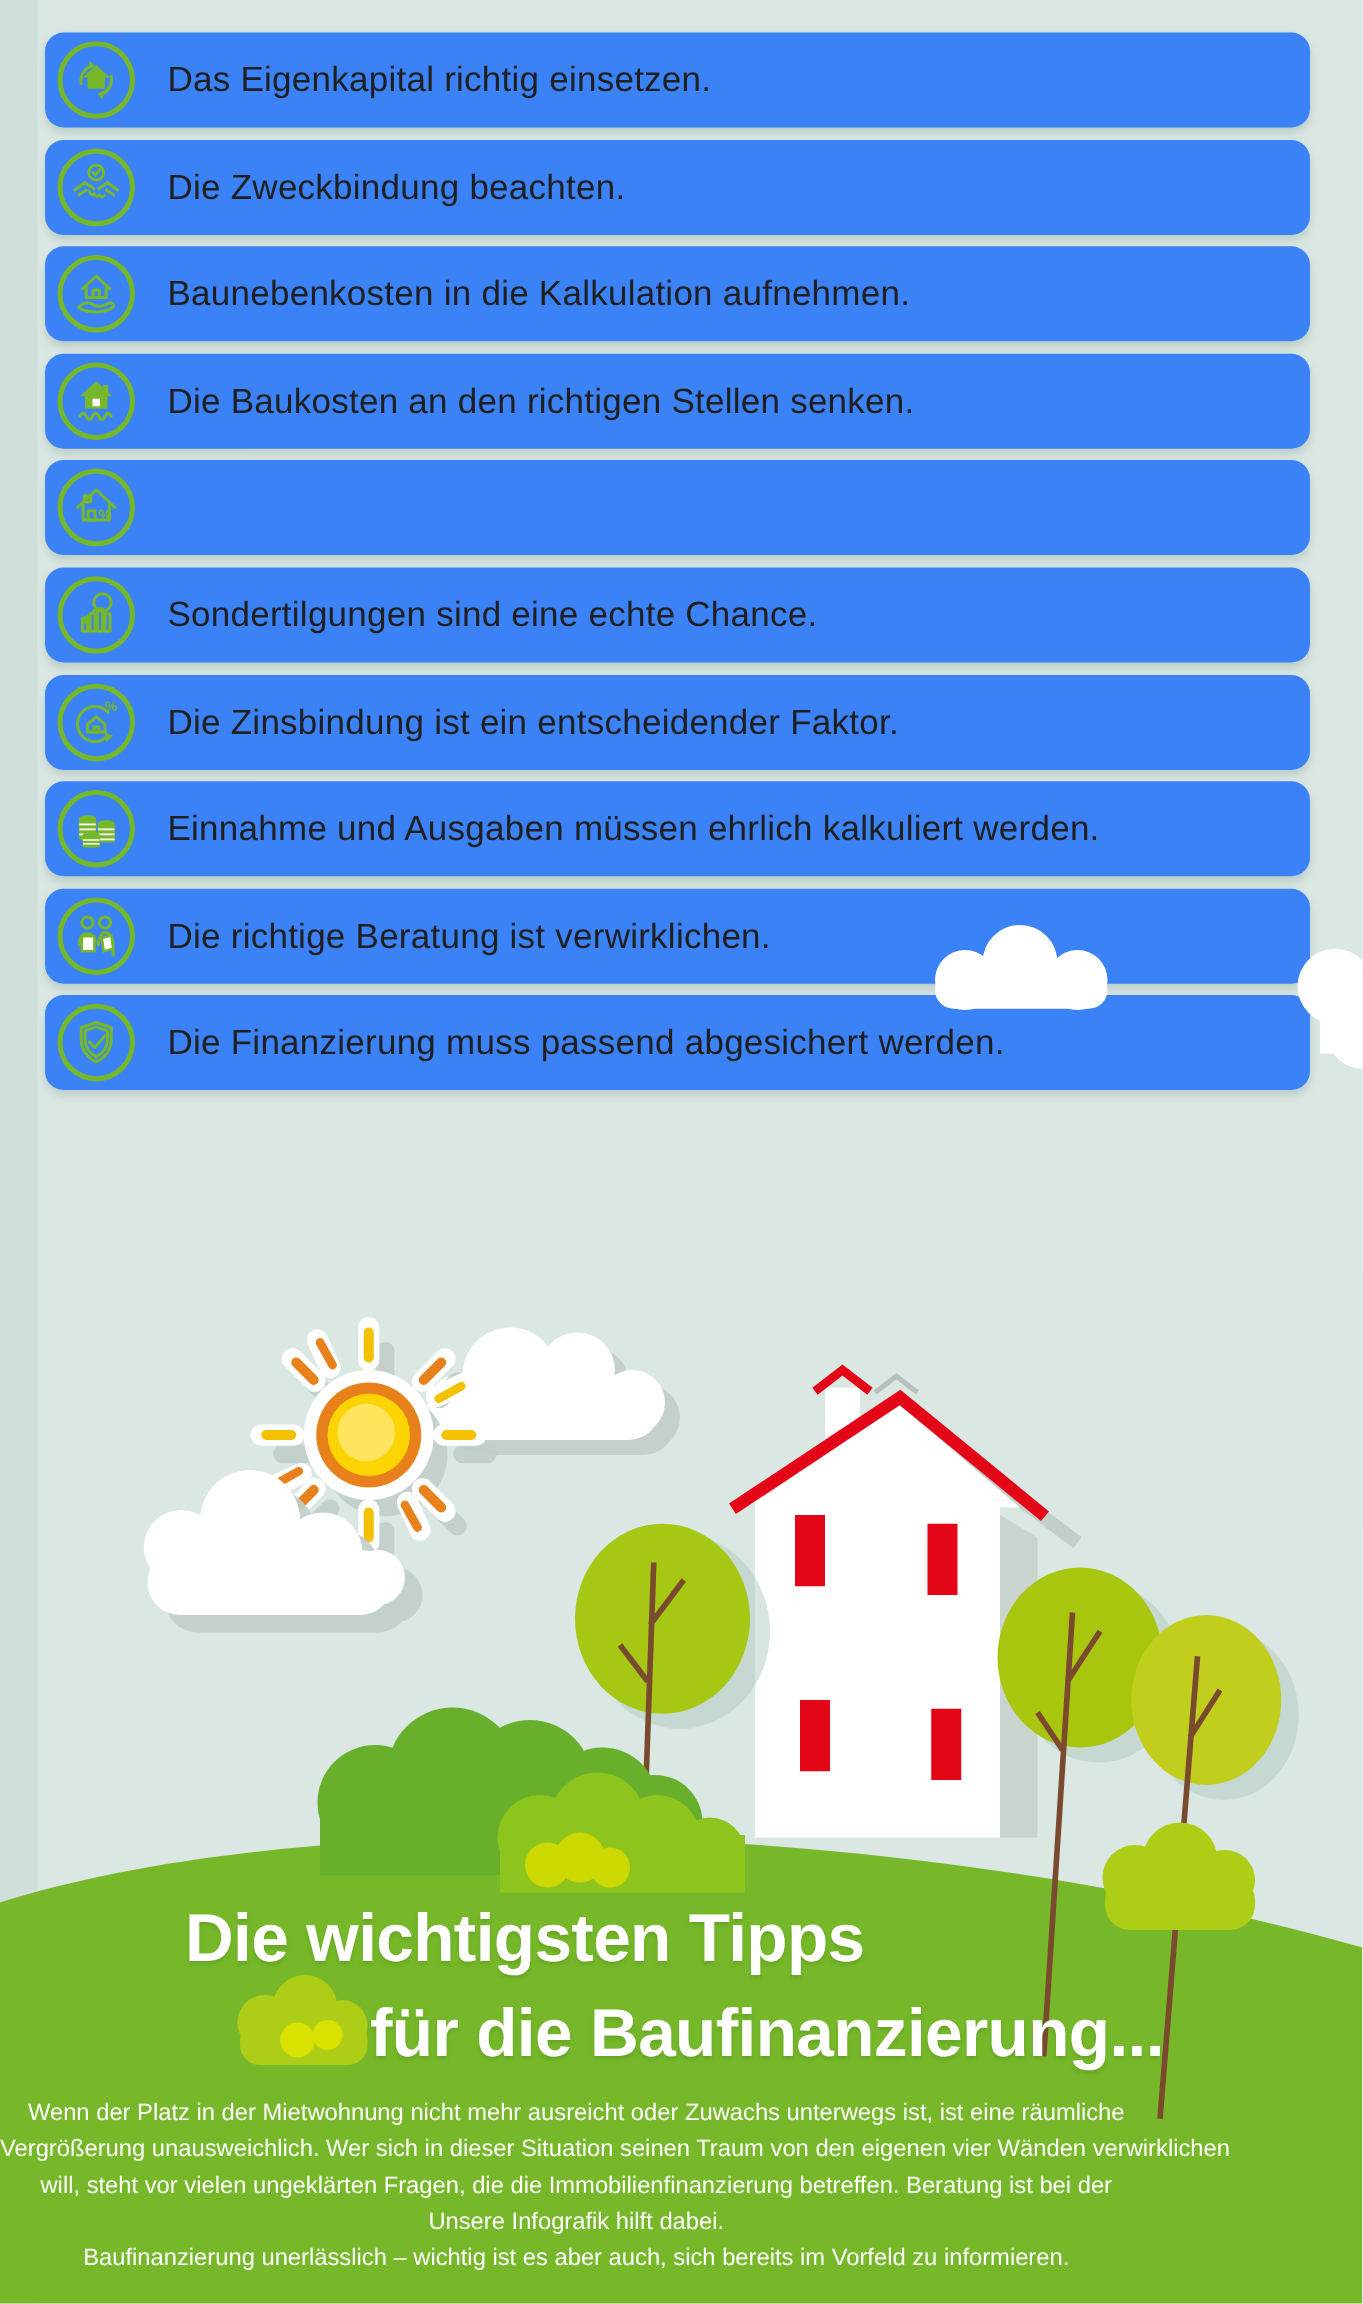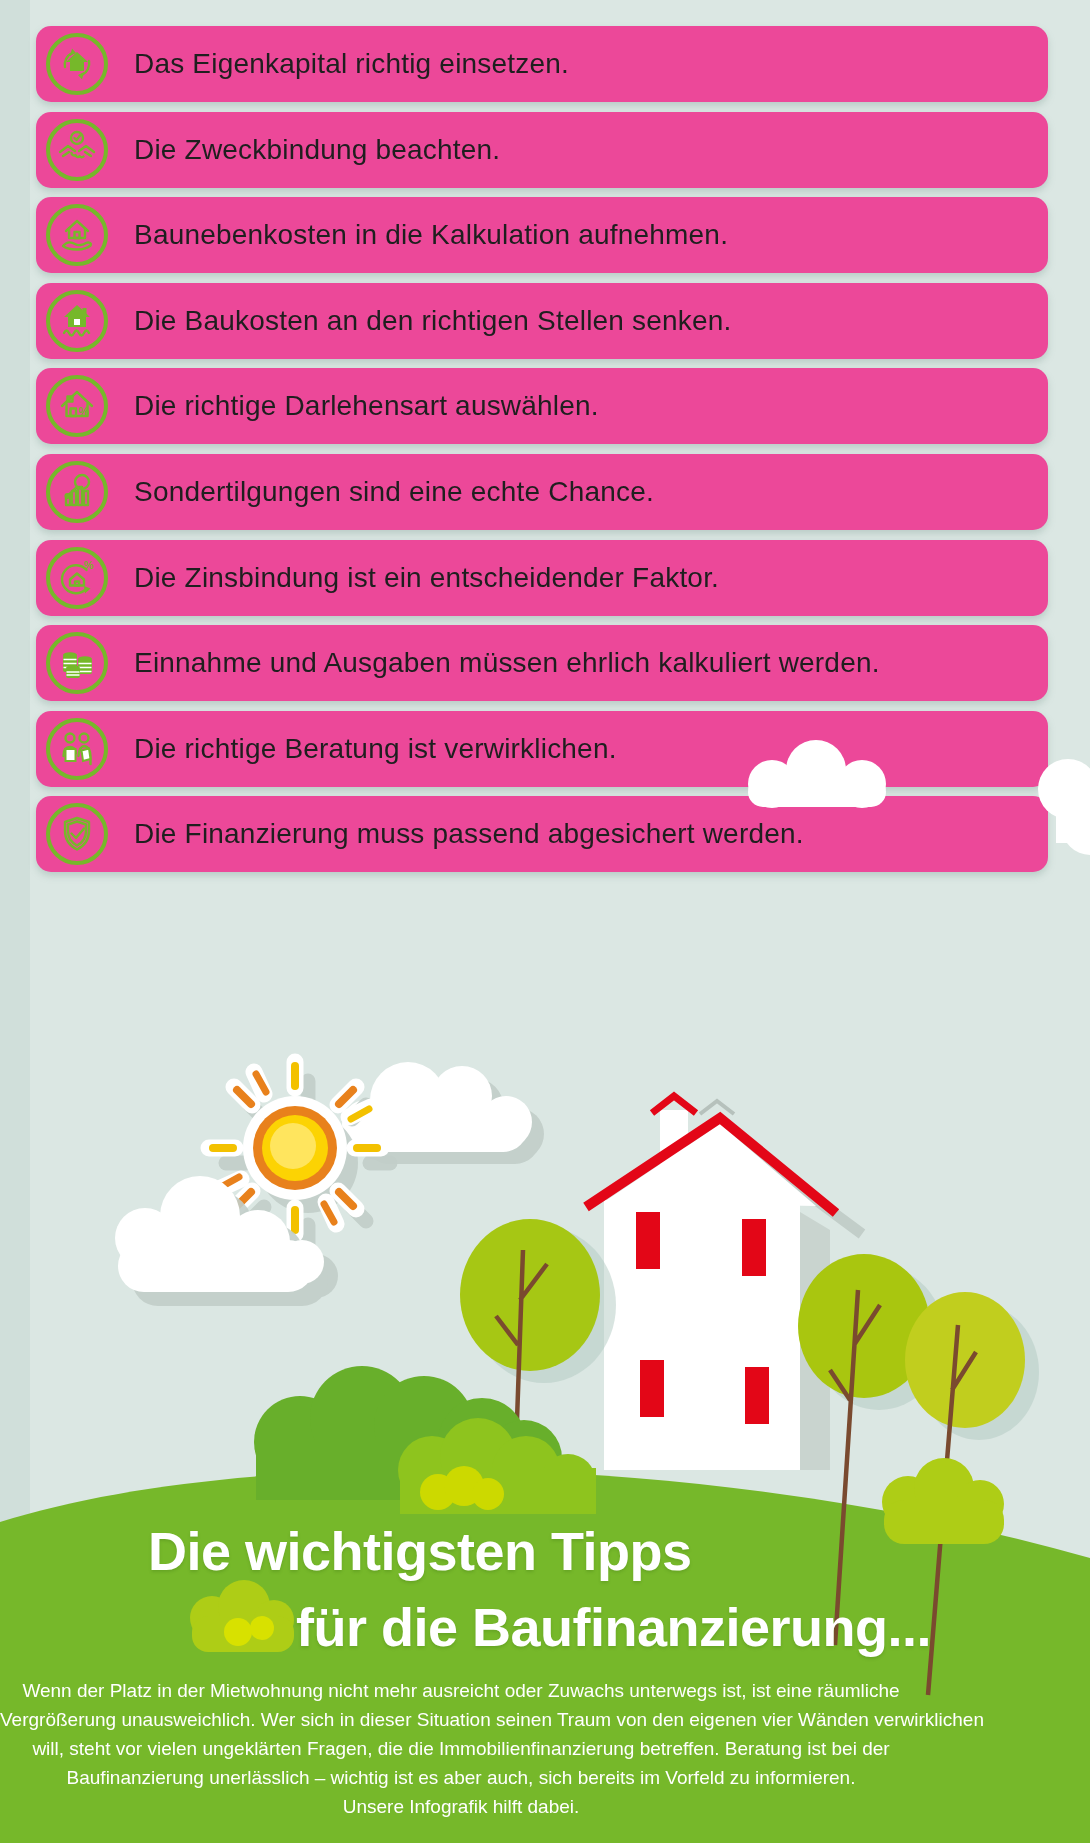--- a/index.html
+++ b/index.html
@@ -6,21 +6,21 @@
   .page{
     position:relative; width:1090px; height:1843px; overflow:hidden;
     background:#dbe7e3;
     font-family:"Liberation Sans", sans-serif;
   }
   .edge-band{position:absolute;left:0;top:0;bottom:0;width:30px;background:rgba(160,190,180,.18);}
   
   .tips{position:absolute; left:36px; top:26px; width:1012px;}
   .card{
     position:relative; height:76px; margin-bottom:9.6px;
-    background:#ec4899; border-radius:15px;
+    background:#3b82f6; border-radius:15px;
     box-shadow:0 4px 7px rgba(130,158,148,.35);
     display:flex; align-items:center;
   }
   .icon-ring{
     flex:0 0 auto; width:54px; height:54px; margin-left:10px;
     border:4px solid #76b82a; border-radius:50%;
     display:flex; align-items:center; justify-content:center;
   }
   .icon-ring svg{display:block;}
   .tip-label{
@@ -109,21 +109,20 @@
     <div class="card">
       <span class="icon-ring">
         <svg width="40" height="40" viewBox="0 0 40 40">
           <path class="g-stroke" d="M5 20 L20 6 L35 20" stroke-width="2.8"></path>
           <rect class="g-stroke" x="10.5" y="10.5" width="5" height="5" stroke-width="2"></rect>
           <path class="g-stroke" d="M9.5 18 V30 H30.5 V18"></path>
           <rect class="g-stroke" x="13.5" y="22.5" width="5.5" height="7.5" stroke-width="2"></rect>
           <text class="g-text" x="21.5" y="30" font-size="12">%</text>
         </svg>
       </span>
-      <span class="tip-label">Die richtige Darlehensart auswählen.</span>
     </div>
 
     <div class="card">
       <span class="icon-ring">
         <svg width="40" height="40" viewBox="0 0 40 40">
           <rect class="g-stroke" x="9" y="23" width="4" height="10" stroke-width="2"></rect>
           <rect class="g-stroke" x="15" y="19" width="4" height="14" stroke-width="2"></rect>
           <rect class="g-stroke" x="21" y="15" width="4" height="18" stroke-width="2"></rect>
           <rect class="g-stroke" x="27" y="19" width="4" height="14" stroke-width="2"></rect>
           <circle class="g-stroke" cx="25" cy="10" r="7"></circle>
@@ -357,16 +356,16 @@
     </g>
   </svg>
 
   <div class="hill-title title-1">Die wichtigsten Tipps</div>
   <div class="hill-title title-2">für die Baufinanzierung...</div>
 
   <div class="paragraph">
     <div>Wenn der Platz in der Mietwohnung nicht mehr ausreicht oder Zuwachs unterwegs ist, ist eine räumliche</div>
     <div>Vergrößerung unausweichlich. Wer sich in dieser Situation seinen Traum von den eigenen vier Wänden verwirklichen</div>
     <div>will, steht vor vielen ungeklärten Fragen, die die Immobilienfinanzierung betreffen. Beratung ist bei der</div>
+    <div>Unsere Infografik hilft dabei.</div>
     <div>Baufinanzierung unerlässlich – wichtig ist es aber auch, sich bereits im Vorfeld zu informieren.</div>
-    <div>Unsere Infografik hilft dabei.</div>
   </div>
 </div>
 
 </body></html>

